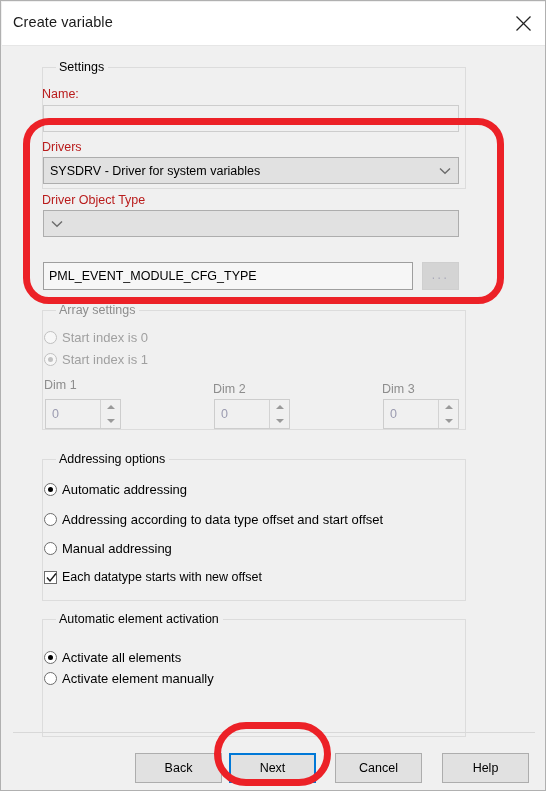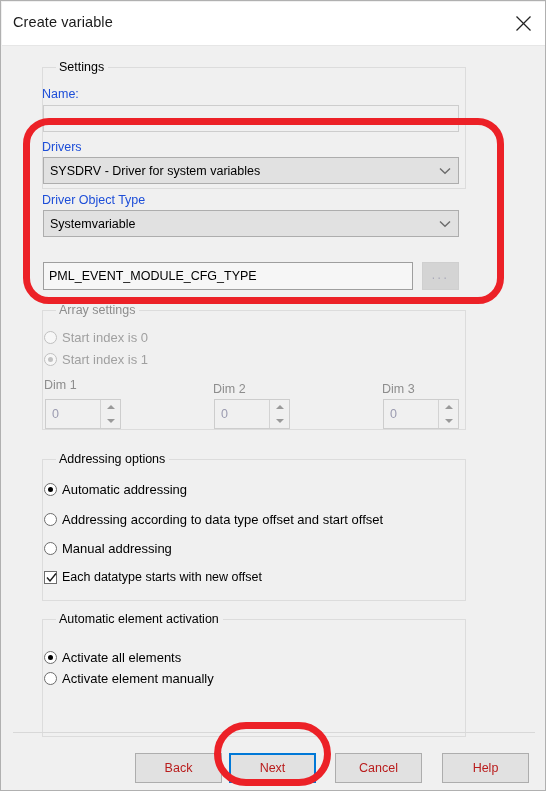--- a/index.html
+++ b/index.html
@@ -71,21 +71,21 @@
     font-size: 12.5px;
     color: #000;
     white-space: nowrap;
     margin-left: 6px;
   }
   .group-title.disabled { color: #8d8d8d; }
 
   .fieldlabel {
     position: absolute;
     font-size: 12.5px;
-    color: #1d4ed8;
+    color: #b91c1c;
     white-space: nowrap;
   }
   .fieldlabel.disabled { color: #8d8d8d; }
 
   
   .textinput {
     position: absolute;
     background: #f0f0f0;
     border: 1px solid #cdcdcd;
     font-family: "Liberation Sans", sans-serif;
@@ -223,21 +223,21 @@
     width: 522px; height: 1px;
     background: #d8d8d8;
   }
   .dlgbtn {
     position: absolute;
     height: 30px;
     background: #e1e1e1;
     border: 1px solid #adadad;
     display: flex; align-items: center; justify-content: center;
     font-size: 12.5px;
-    color: #b91c1c;
+    color: #000000;
     white-space: nowrap;
   }
   .dlgbtn.default {
     border: 2px solid #0078d7;
     background: #e1e1e1;
   }
 
   
   .annot {
     position: absolute;
@@ -276,21 +276,20 @@
       <span class="combo-text">SYSDRV - Driver for system variables</span>
       <span class="chev">
         <svg width="12" height="8" viewBox="0 0 12 8">
           <polyline points="1,1.5 6,6.2 11,1.5" fill="none" stroke="#6b6b6b" stroke-width="1.4"></polyline>
         </svg>
       </span>
     </div>
 
     <div class="fieldlabel" style="left:40px; top:147px;">Driver Object Type</div>
     <div class="combo" style="left:41px; top:164px; width:416px; height:27px;">
-      <span class="combo-text">Systemvariable</span>
       <span class="chev">
         <svg width="12" height="8" viewBox="0 0 12 8">
           <polyline points="1,1.5 6,6.2 11,1.5" fill="none" stroke="#6b6b6b" stroke-width="1.4"></polyline>
         </svg>
       </span>
     </div>
 
     <div class="fieldlabel" style="left:40px; top:182px;margin-top:43px;">Data Type</div>
     <input class="textinput white" type="text" style="left: 41px; top: 216px; width: 370px; height: 28px;" value="PML_EVENT_MODULE_CFG_TYPE">
     <div class="browsebtn" style="left:420px; top:216px; width:37px; height:28px;">...</div>

